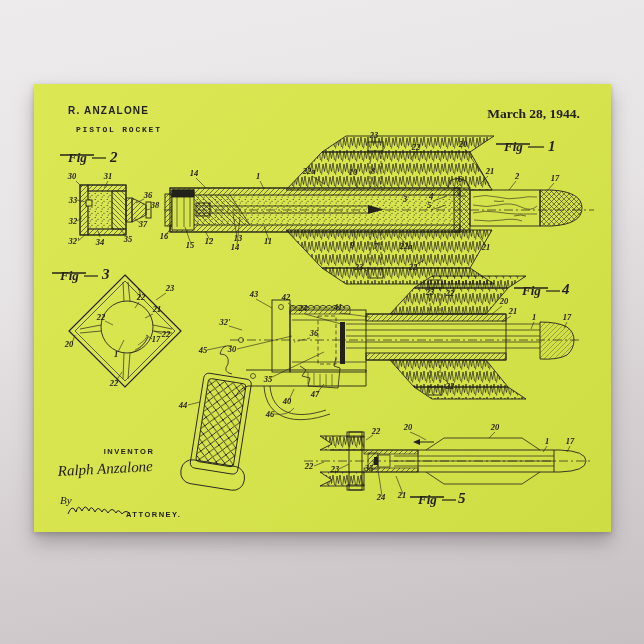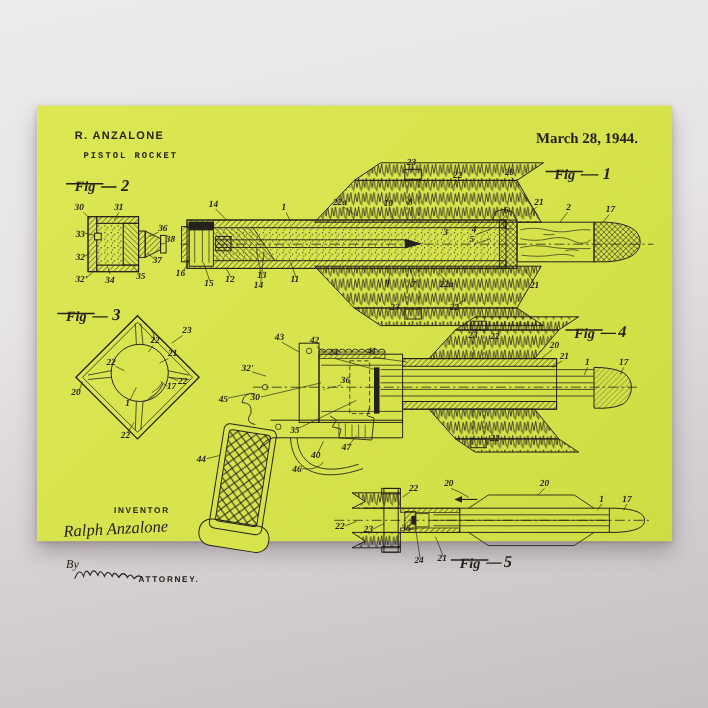--- a/index.html
+++ b/index.html
@@ -5,21 +5,21 @@
   html,body{margin:0;padding:0;}
   .scene{
     position:relative;
     width:644px;height:644px;
     overflow:hidden;
     background:linear-gradient(168deg,#edebec 0%,#e7e4e5 38%,#d6d0d2 68%,#c6c0c2 100%);
     font-family:"Liberation Sans",sans-serif;
   }
   .poster{
     position:absolute;
-    left:34px;top:96px;width:577px;height:396px;
+    left:34px;top:84px;width:577px;height:448px;
     background:linear-gradient(135deg,#dbe854 0%,#d6e34c 55%,#cedd43 100%);
     box-shadow:0 10px 18px rgba(90,80,85,.40),0 2px 5px rgba(90,80,85,.35);
   }
   .poster svg{position:absolute;inset:0;}
   
   text{fill:#23221a;}
   .hdr-author{font-family:"Liberation Sans",sans-serif;font-weight:bold;font-size:10px;letter-spacing:1.2px;}
   .hdr-title{font-family:"Liberation Mono",monospace;font-weight:bold;font-size:8px;letter-spacing:1.8px;}
   .hdr-date{font-family:"Liberation Serif",serif;font-weight:bold;font-size:13.5px;}
   .figword{font-family:"Liberation Serif",serif;font-style:italic;font-weight:bold;font-size:13px;}

